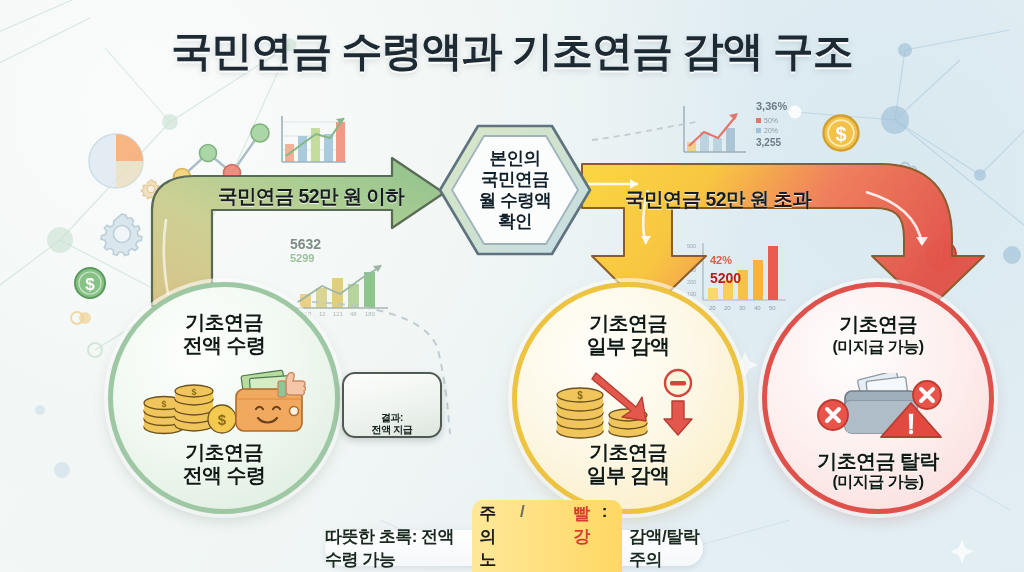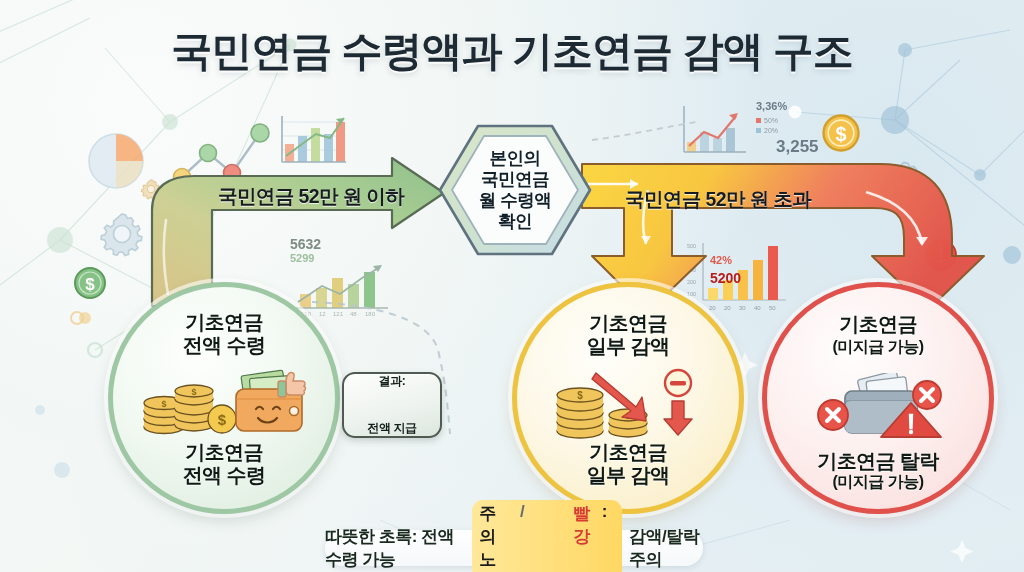--- a/index.html
+++ b/index.html
@@ -51,22 +51,22 @@
   #label-left{left:218px;top:183px;font-size:19.5px;letter-spacing:-.6px;}
   #label-right{left:625px;top:186px;font-size:19.5px;letter-spacing:-.6px;}
 
   
   .chip{
     position:absolute;left:342px;top:372px;width:96px;height:62px;
     border-radius:13px;
     background:linear-gradient(165deg,#fdfefd 0%,#eef3ef 55%,#dde7de 100%);
     border:2.4px solid #4e5a52;
     box-shadow:0 3px 7px rgba(40,60,50,.2), inset 0 1px 0 #fff;
-    display:flex;flex-direction:column;align-items:center;justify-content:space-between;
-    font-size:12px;font-weight:bold;color:#13201a;line-height:1.22;letter-spacing:-.4px;
+    display:flex;flex-direction:column;align-items:center;justify-content:flex-end;
+    font-size:10px;font-weight:bold;color:#13201a;line-height:1.22;letter-spacing:-.4px;
   }
 
   
   .circle{position:absolute;border-radius:50%;display:flex;flex-direction:column;
           align-items:center;justify-content:flex-start;text-align:center;}
   .c-head{font-weight:bold;line-height:1.16;letter-spacing:-.6px;color:#101a14;
           text-shadow:0 1px 0 rgba(255,255,255,.85);}
   .c-sub{font-weight:bold;letter-spacing:-.5px;color:#101a14;
          text-shadow:0 1px 0 rgba(255,255,255,.85);}
   .c-foot{font-weight:bold;line-height:1.16;letter-spacing:-.6px;color:#101a14;
@@ -229,21 +229,21 @@
     </svg>
     <div class="num" style="position:absolute;left:80px;top:2px;font-size:11px;color:#6b7b86;">3,36%</div>
     <div style="position:absolute;left:80px;top:19px;font-size:7px;color:#8d9aa3;display:flex;align-items:center;gap:3px;">
       <span style="width:5px;height:5px;background:#e4756a;display:inline-block;"></span>
       <span>50%</span>
     </div>
     <div style="position:absolute;left:80px;top:29px;font-size:7px;color:#8d9aa3;display:flex;align-items:center;gap:3px;">
       <span style="width:5px;height:5px;background:#9dc2da;display:inline-block;"></span>
       <span>20%</span>
     </div>
-    <div class="num" style="position:absolute;left:80px;top:39px;font-size:17px;color:#6b7b86;margin-left:20px;">3,255</div>
+    <div class="num" style="position:absolute;left:80px;top:39px;font-size:10px;color:#6b7b86;">3,255</div>
   </div>
 
   <div class="mini" style="left:288px;top:236px;width:110px;height:82px;">
     <div class="num" style="position:absolute;left:2px;top:0;font-size:14px;color:#7f8d86;">5632</div>
     <div class="num" style="position:absolute;left:2px;top:16px;font-size:11px;color:#9dbf9d;">5299</div>
     <svg width="108" height="56" viewBox="0 0 108 56" style="position:absolute;left:0;top:26px;">
       <rect x="12" y="32" width="11" height="14" fill="#ecd08a"></rect>
       <rect x="28" y="26" width="11" height="20" fill="#d9d693"></rect>
       <rect x="44" y="16" width="11" height="30" fill="#dfcf7e"></rect>
       <rect x="60" y="22" width="11" height="24" fill="#b6d49c"></rect>

